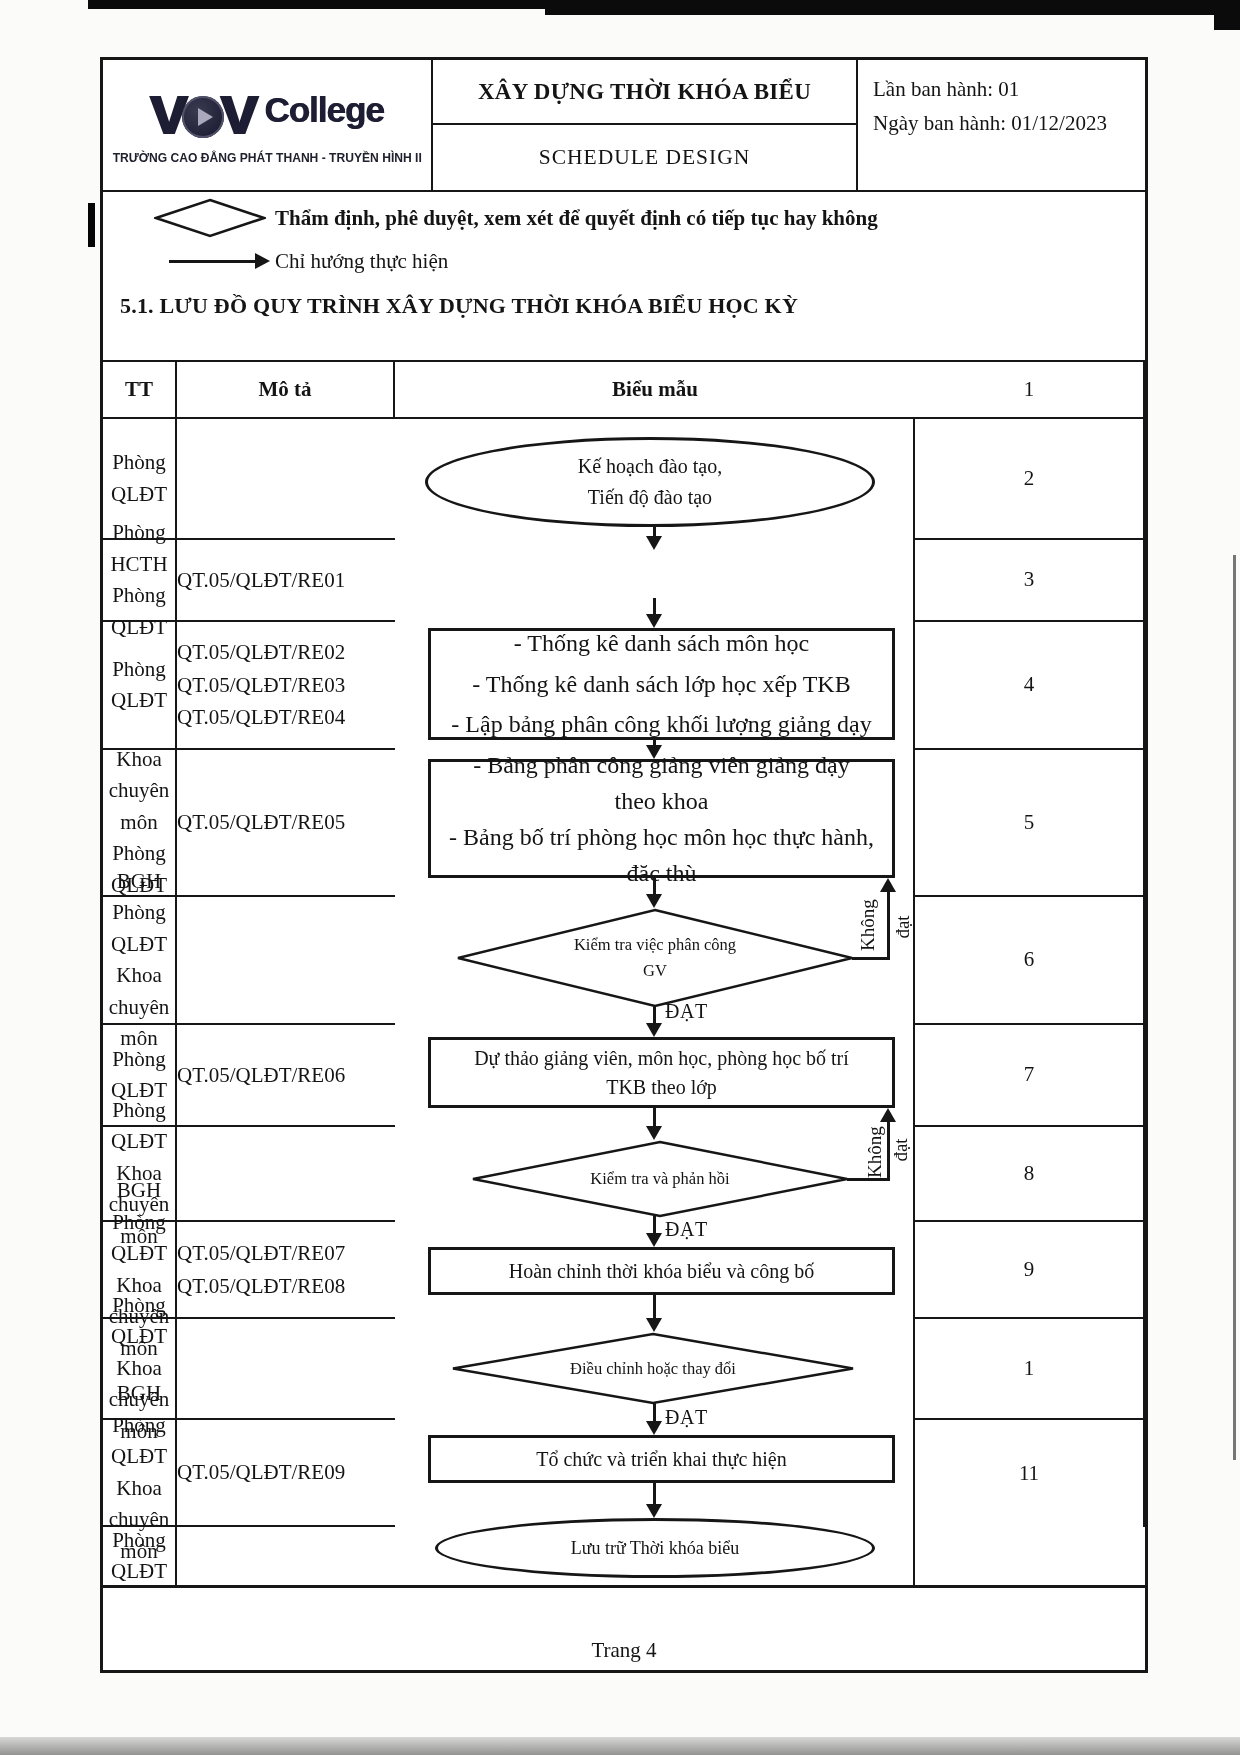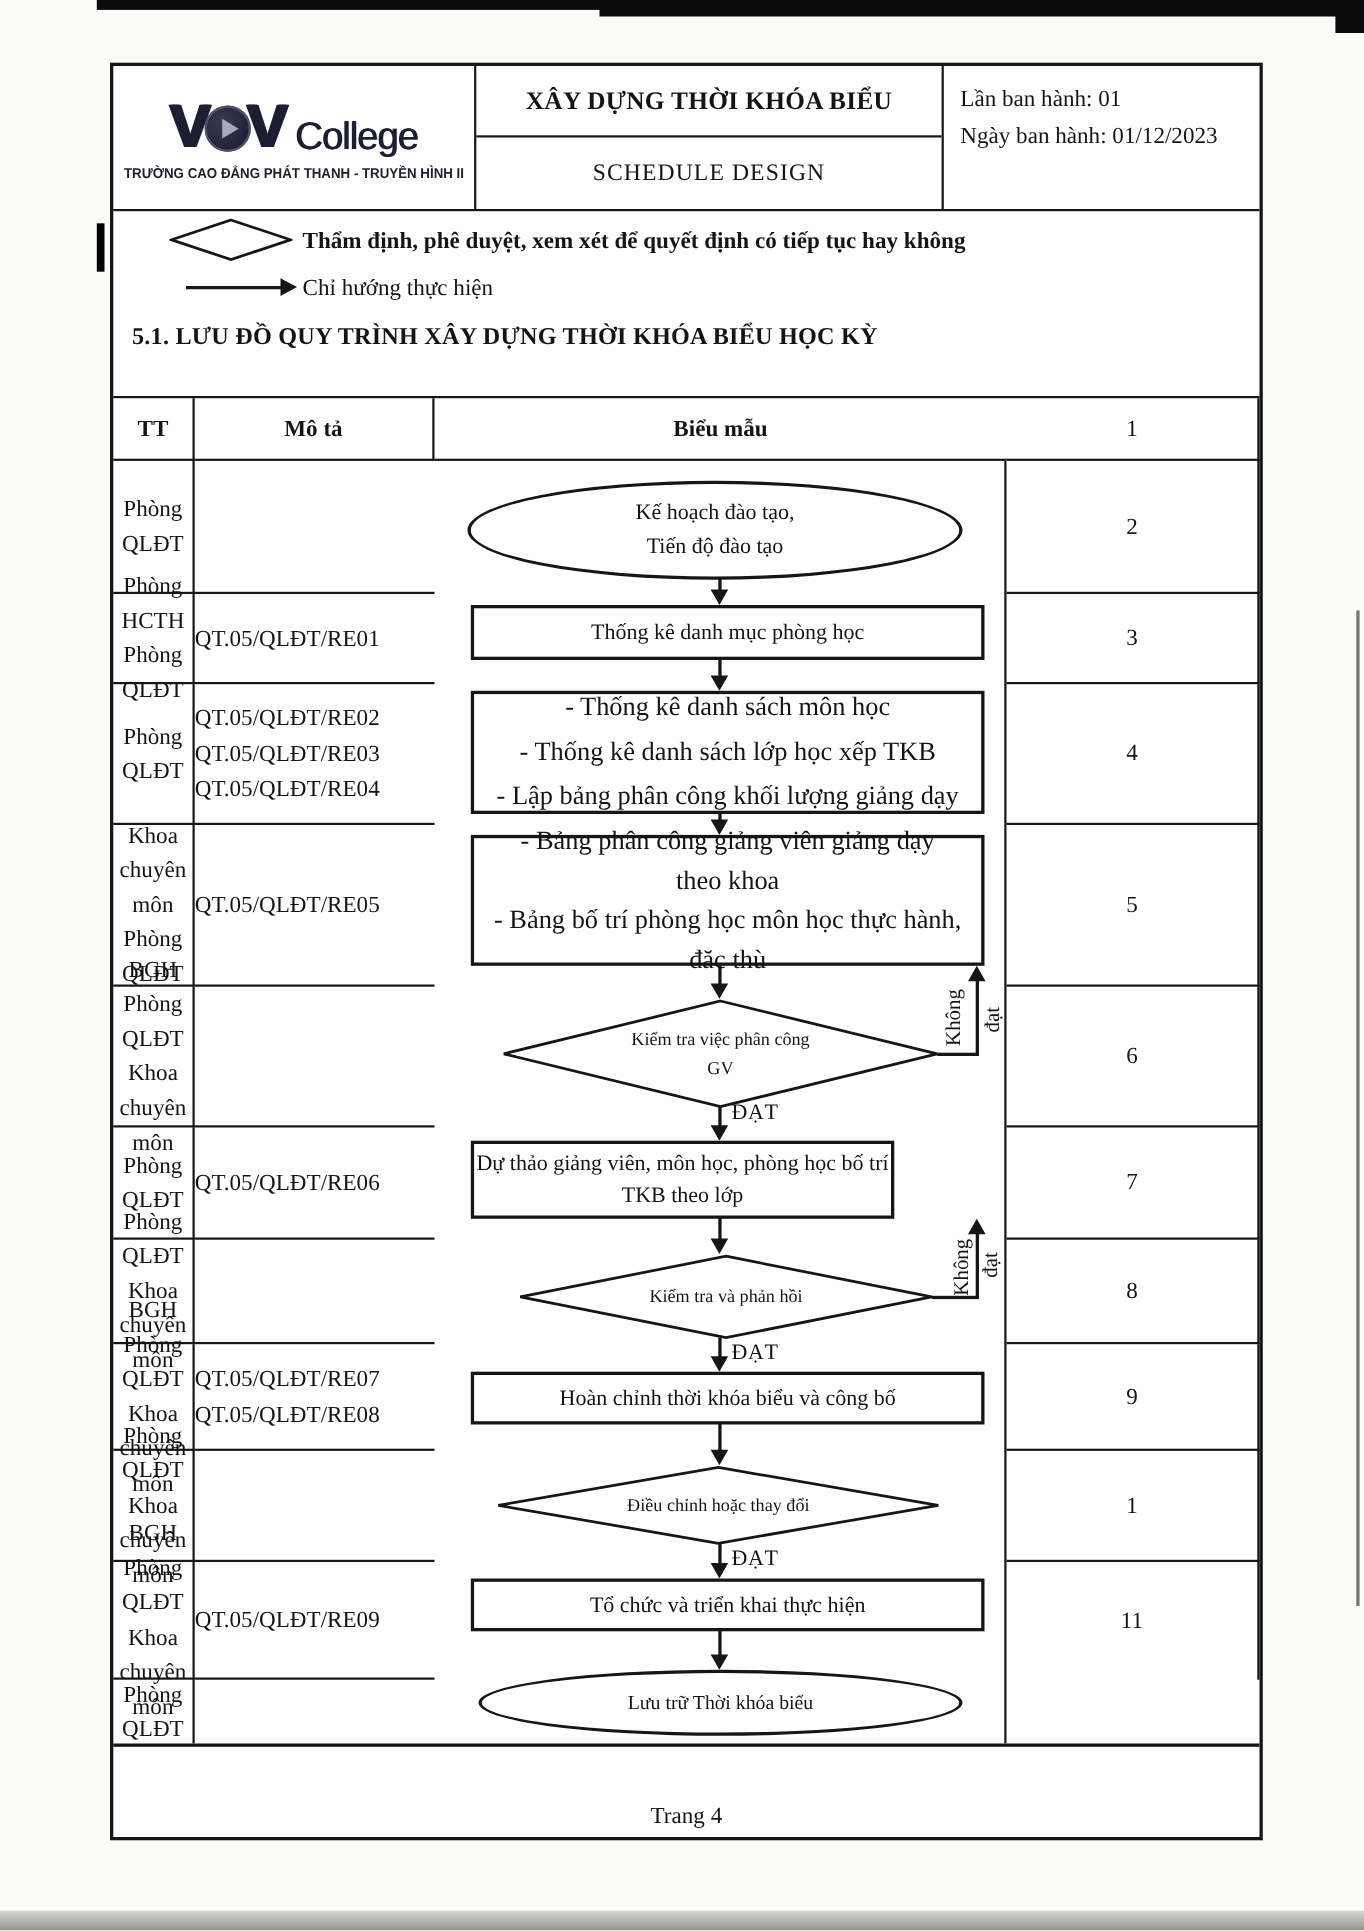--- a/index.html
+++ b/index.html
@@ -23,21 +23,21 @@
   #page { left:100px; top:57px; width:1048px; height:1616px; background:#fff; border:3px solid #161616; }
 
   
   .hdr { left:0; top:0; width:1042px; height:132px; display:grid; grid-template-columns:330px 425px auto; border-bottom:2.5px solid #161616; }
   .hdr-cell { box-sizing:border-box; }
   .hdr-logo { border-right:2.5px solid #161616; display:flex; flex-direction:column; align-items:center; justify-content:center; padding-top:2px; }
   .logo-row { display:flex; align-items:center; color:#1d1d33; font-family:"Liberation Sans",sans-serif; }
   .logo-v { font-size:56px; font-weight:bold; letter-spacing:-3px; text-shadow:1.6px 0 0 currentColor,-1.6px 0 0 currentColor; line-height:1; }
   .play-circle { width:42px; height:42px; border-radius:50%; background:radial-gradient(circle at 38% 35%,#3a3a52,#15152a); margin:4px -3px 0 -3px; display:flex; align-items:center; justify-content:center; box-shadow:inset 0 0 0 2px #51516a; }
   .play-tri { width:0; height:0; border-top:9px solid transparent; border-bottom:9px solid transparent; border-left:15px solid #a9a9bb; margin-left:5px; }
-  .logo-college { font-size:35px; font-weight:normal; margin-left:9px; letter-spacing:-1px; text-shadow:.8px 0 0 currentColor; line-height:1; align-self:flex-end; margin-bottom:2px; }
+  .logo-college { font-size:35px; font-weight:bold; margin-left:9px; letter-spacing:-1px; text-shadow:.8px 0 0 currentColor; line-height:1; align-self:flex-end; margin-bottom:16px; }
   .logo-sub { margin-top:7px; font-family:"Liberation Sans",sans-serif; font-weight:bold; font-size:13px; letter-spacing:0; white-space:nowrap; transform:scaleX(.93); color:#20202e; }
   .hdr-title { border-right:2.5px solid #161616; display:grid; grid-template-rows:65px auto; }
   .hdr-title .t1 { border-bottom:2.5px solid #161616; display:flex; align-items:center; justify-content:center; font-weight:bold; font-size:23px; letter-spacing:.3px; }
   .hdr-title .t2 { display:flex; align-items:center; justify-content:center; font-size:21.5px; letter-spacing:1px; }
   .hdr-issue { padding:13px 0 0 15px; font-size:21px; line-height:1.6; }
 
   
   .legend-text { font-size:21px; display:flex; align-items:center; }
 
   
@@ -187,21 +187,20 @@
     <div class="tcell form no-br no-bb"></div>
   </div>
 
   <div id="flow" class="abs">
 
     <div class="abs flow-ellipse fs20" style="left:322px; top:377px; width:450px; height:90px;">Kế hoạch đào tạo,
 Tiến độ đào tạo</div>
     <div class="abs vline" style="left:550px; top:466px; height:12px;"></div>
     <div class="abs head-down" style="left:543px; top:476px;"></div>
 
-    <div class="abs flow-box fs20" style="left:325px; top:490px; width:467px; height:50px;">Thống kê danh mục phòng học</div>
     <div class="abs vline" style="left:550px; top:538px; height:18px;"></div>
     <div class="abs head-down" style="left:543px; top:554px;"></div>
 
     <div class="abs flow-box fs19" style="left:325px; top:568px; width:467px; height:112px;">- Thống kê danh sách môn học
 - Thống kê danh sách lớp học xếp TKB
 - Lập bảng phân công khối lượng giảng dạy</div>
     <div class="abs vline" style="left:550px; top:678px; height:9px;"></div>
     <div class="abs head-down" style="left:543px; top:685px;"></div>
 
     <div class="abs flow-box fs19" style="left:325px; top:699px; width:467px; height:119px; line-height:1.5;">- Bảng phân công giảng viên giảng dạy
@@ -222,21 +221,21 @@
     <div class="abs hline" style="left:749px; top:897px; width:38px;"></div>
     <div class="abs vline" style="left:784px; top:830px; height:69px;"></div>
     <div class="abs head-up" style="left:777px; top:818px;"></div>
     <div class="abs rot" style="left:725px; top:853px;">Không</div>
     <div class="abs rot" style="left:760px; top:855px;">đạt</div>
 
     <div class="abs vline" style="left:550px; top:946px; height:19px;"></div>
     <div class="abs head-down" style="left:543px; top:963px;"></div>
     <div class="abs pass-label" style="left:562px; top:940px;">ĐẠT</div>
 
-    <div class="abs flow-box fs20" style="left:325px; top:977px; width:385px; height:71px; line-height:1.45;">Dự thảo giảng viên, môn học, phòng học bố trí
+    <div class="abs flow-box fs20" style="left:325px; top:977px; width:467px; height:71px; line-height:1.45;">Dự thảo giảng viên, môn học, phòng học bố trí
 TKB theo lớp</div>
     <div class="abs vline" style="left:550px; top:1046px; height:22px;"></div>
     <div class="abs head-down" style="left:543px; top:1066px;"></div>
 
     <div class="abs diamond-wrap fs16" style="left:367px; top:1080px; width:380px; height:78px;">
       <svg viewBox="0 0 380 78" preserveAspectRatio="none">
         <polygon points="190,2 377,39 190,76 3,39" fill="#fff" stroke="#161616" stroke-width="2.5" vector-effect="non-scaling-stroke"></polygon>
       </svg>
       <div class="diamond-text">Kiểm tra và phản hồi</div>
     </div>

